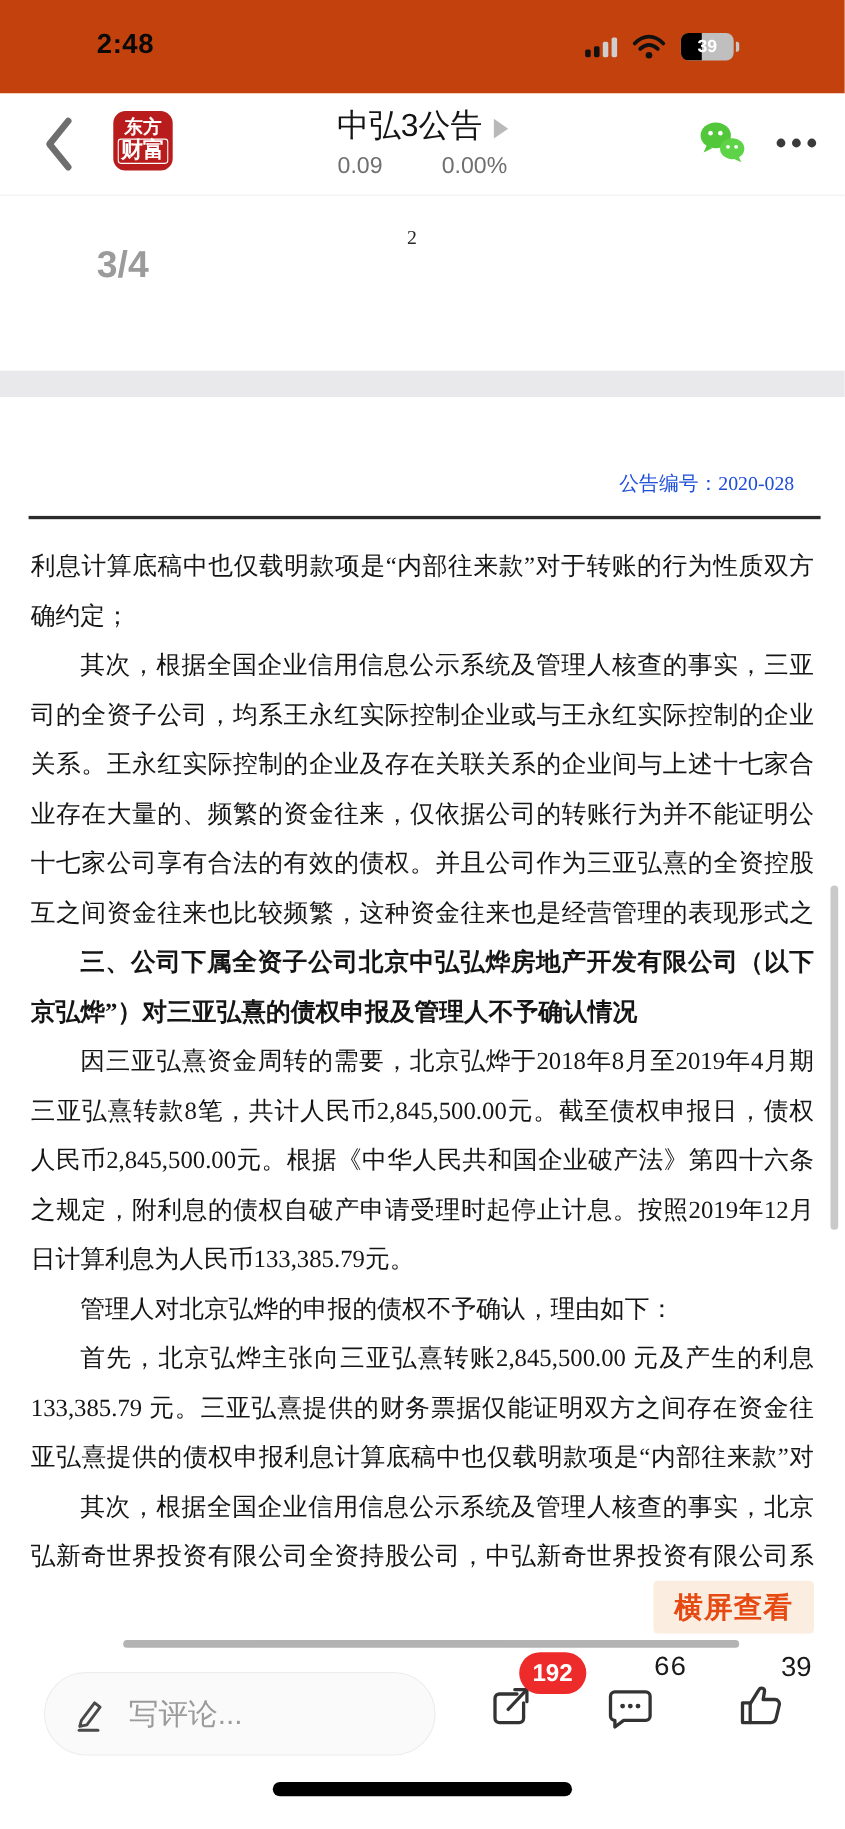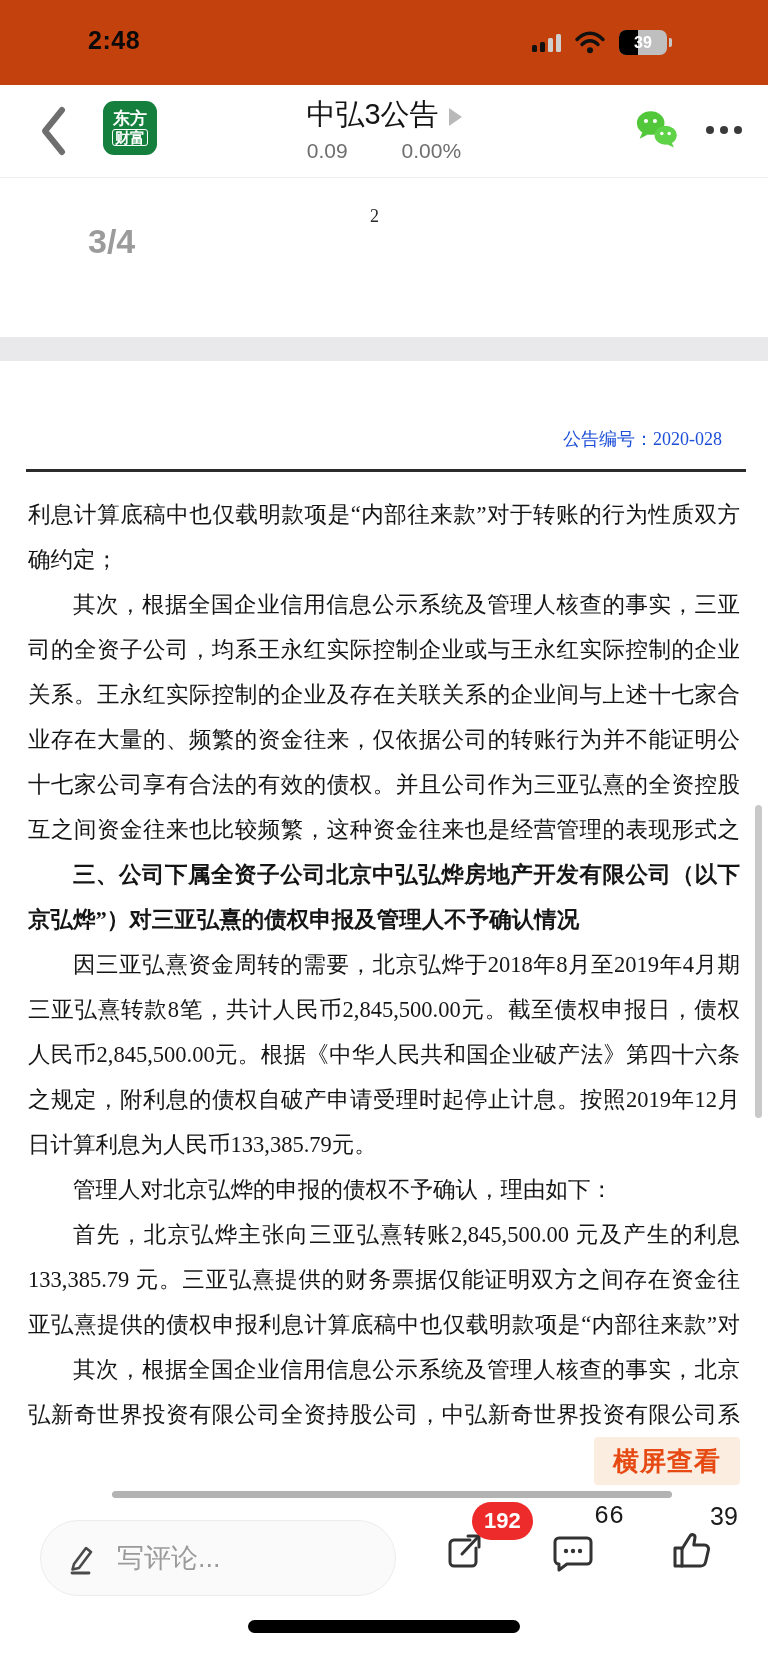--- a/index.html
+++ b/index.html
@@ -15,23 +15,23 @@
   .sigbars i.on { background:#111; }
   .sb1{height:7px}.sb2{height:10px}.sb3{height:14px}.sb4{height:18px}
   .battery { position:relative; width:48px; height:25px; border-radius:7px; background:#bfbfbf; overflow:hidden; }
   .battery .fill { position:absolute; left:0; top:0; bottom:0; width:40%; background:#000; }
   .battery .pct { position:absolute; left:0; top:0; width:100%; height:100%; display:flex; align-items:center; justify-content:center; color:#fff; font-size:16px; font-weight:700; }
   .battery-nub { width:3px; height:9px; background:#c7c7c7; border-radius:0 2px 2px 0; margin-left:-11px; }
 
   
   .navbar { position:absolute; left:0; top:85px; width:768px; height:93px; background:#fff; border-bottom:1px solid #ededed; }
   .back-btn { position:absolute; left:38px; top:18px; width:44px; height:56px; display:flex; align-items:center; }
-  .logo { position:absolute; left:103px; top:16px; width:54px; height:54px; background:#15803d; border-radius:11px; color:#fff; display:flex; flex-direction:column; align-items:center; justify-content:center; line-height:1.05; }
+  .logo { position:absolute; left:103px; top:16px; width:54px; height:54px; background:#b91c1c; border-radius:11px; color:#fff; display:flex; flex-direction:column; align-items:center; justify-content:center; line-height:1.05; }
   .logo .l1 { font-size:17px; font-weight:700; }
-  .logo .l2 { font-size:15px; font-weight:700; border:1.5px solid #fff; border-radius:3px; padding:0 2px; margin-top:1px; }
+  .logo .l2 { font-size:20px; font-weight:700; border:1.5px solid #fff; border-radius:3px; padding:0 2px; margin-top:1px; }
   .nav-center { position:absolute; left:0; top:10px; width:768px; text-align:center; pointer-events:none; }
   .nav-title-row { display:inline-flex; align-items:center; gap:10px; }
   .nav-title { font-size:29px; color:#141414; font-weight:500; }
   .title-arrow { width:0; height:0; border-left:13px solid #b9b9b9; border-top:9px solid transparent; border-bottom:9px solid transparent; margin-top:4px; }
   .nav-sub { margin-top:4px; font-size:21px; color:#6f6f6f; }
   .nav-sub span { margin:0 24px; }
   .wechat-btn { position:absolute; right:88px; top:22px; width:46px; height:46px; }
   .more-btn { position:absolute; right:18px; top:28px; width:52px; height:34px; display:flex; align-items:center; justify-content:center; gap:6px; }
   .more-btn i { width:8px; height:8px; border-radius:50%; background:#3a3a3a; display:block; }
 

